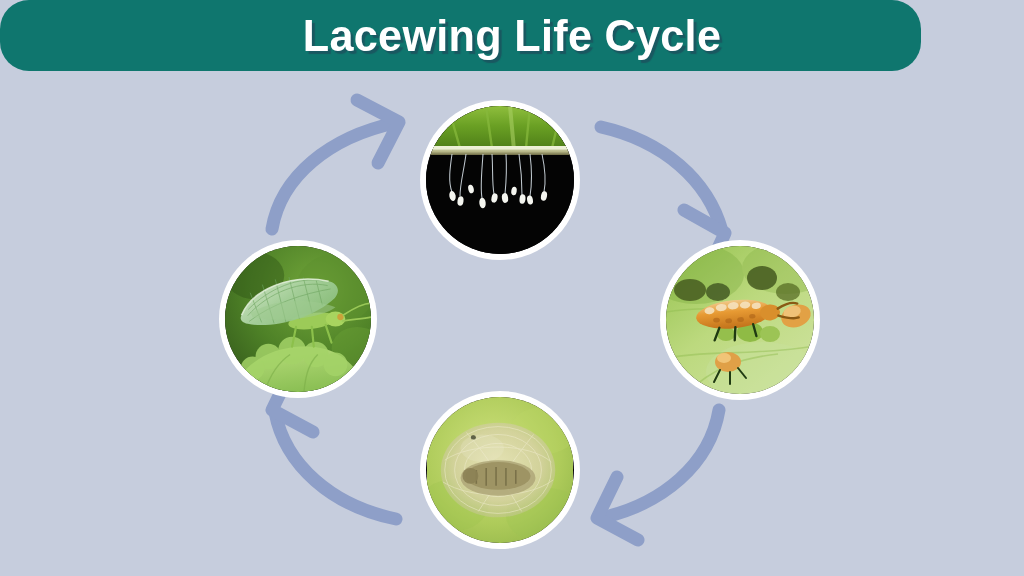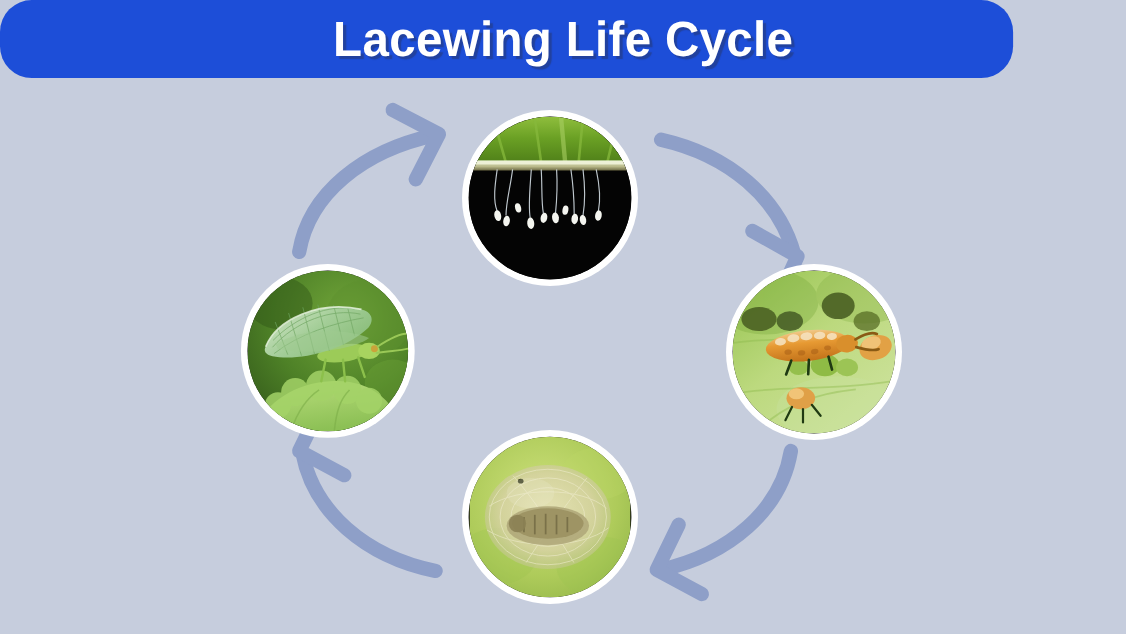--- a/index.html
+++ b/index.html
@@ -19,21 +19,21 @@
     height: 576px;
     background: #c6cddd;
   }
   
   #header {
     position: absolute;
     left: 0;
     top: 0;
     width: 921px;
     height: 71px;
-    background: #1d4ed8;
+    background: #0f766e;
     overflow: hidden;
     border-radius: 29px;
   }
   #header-title {
     position: absolute;
     left: 0;
     top: 0;
     width: 1024px;
     height: 71px;
     display: flex;

